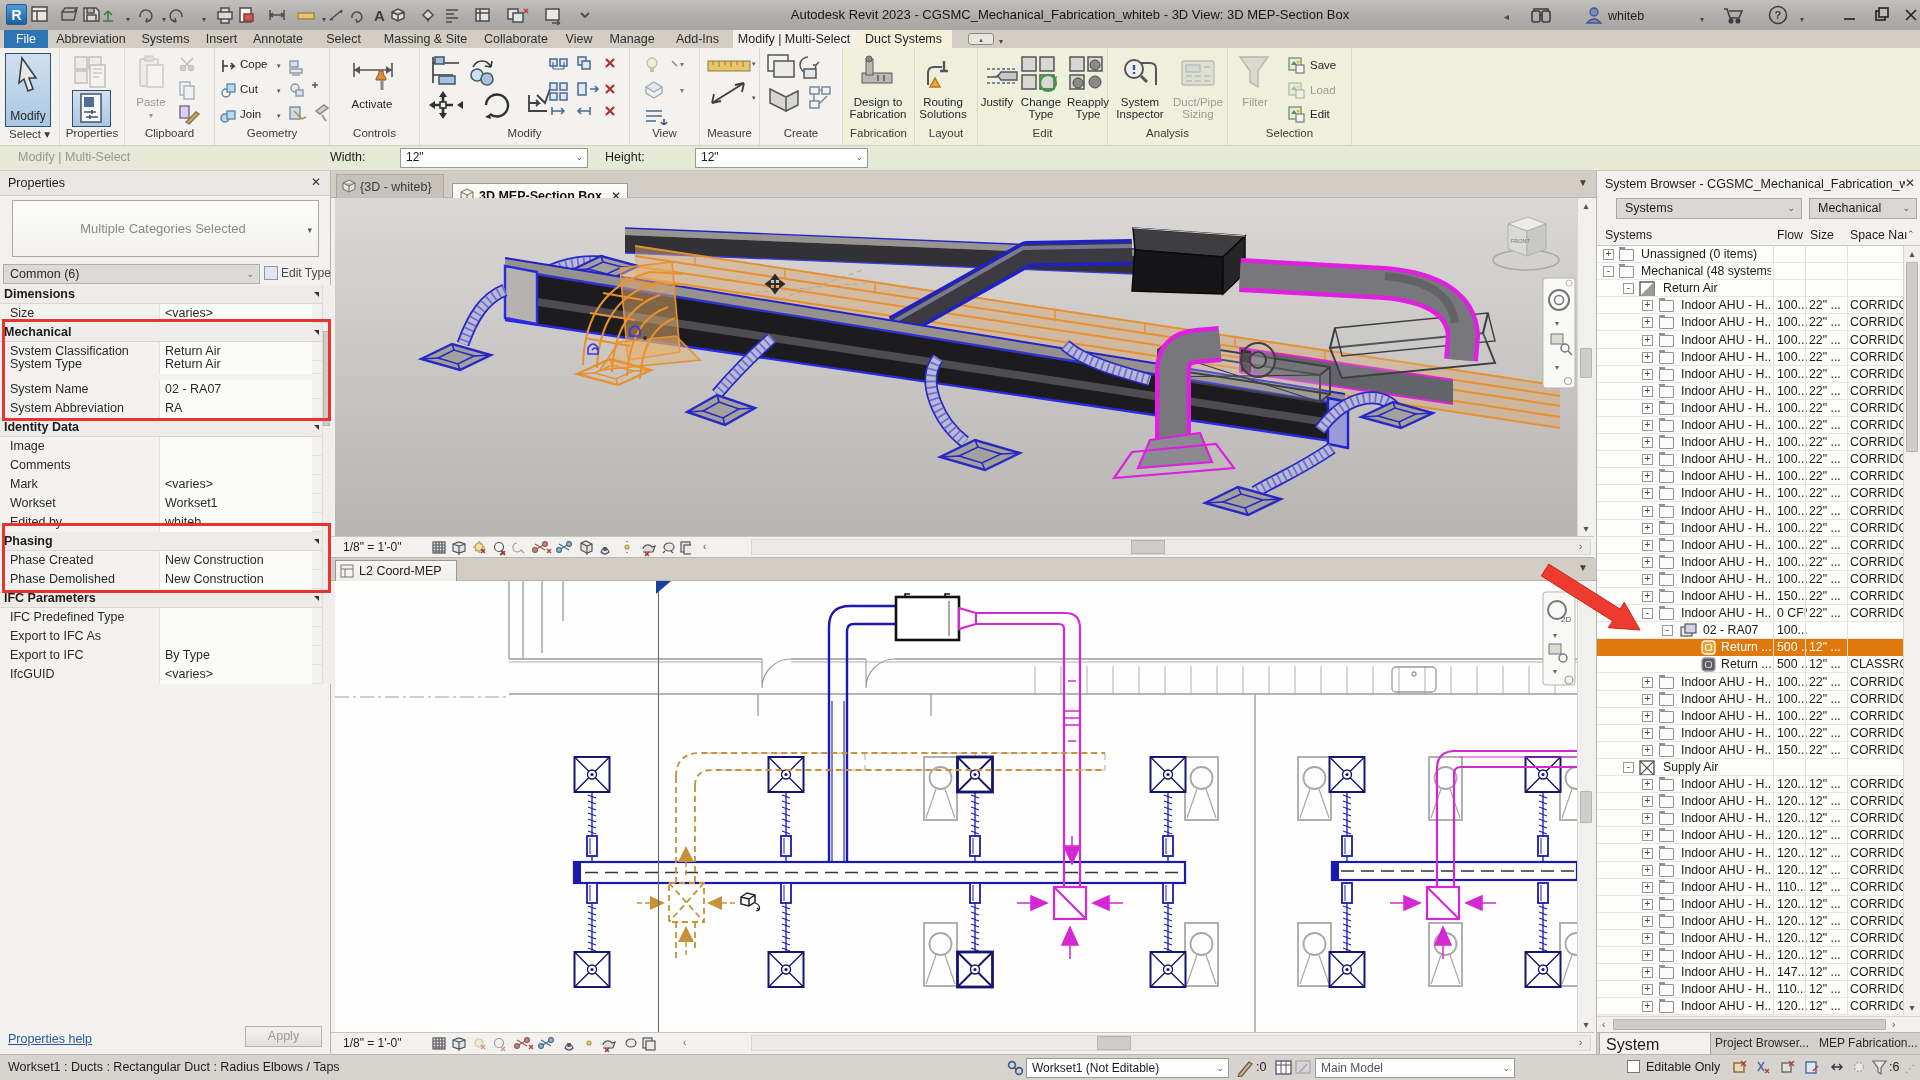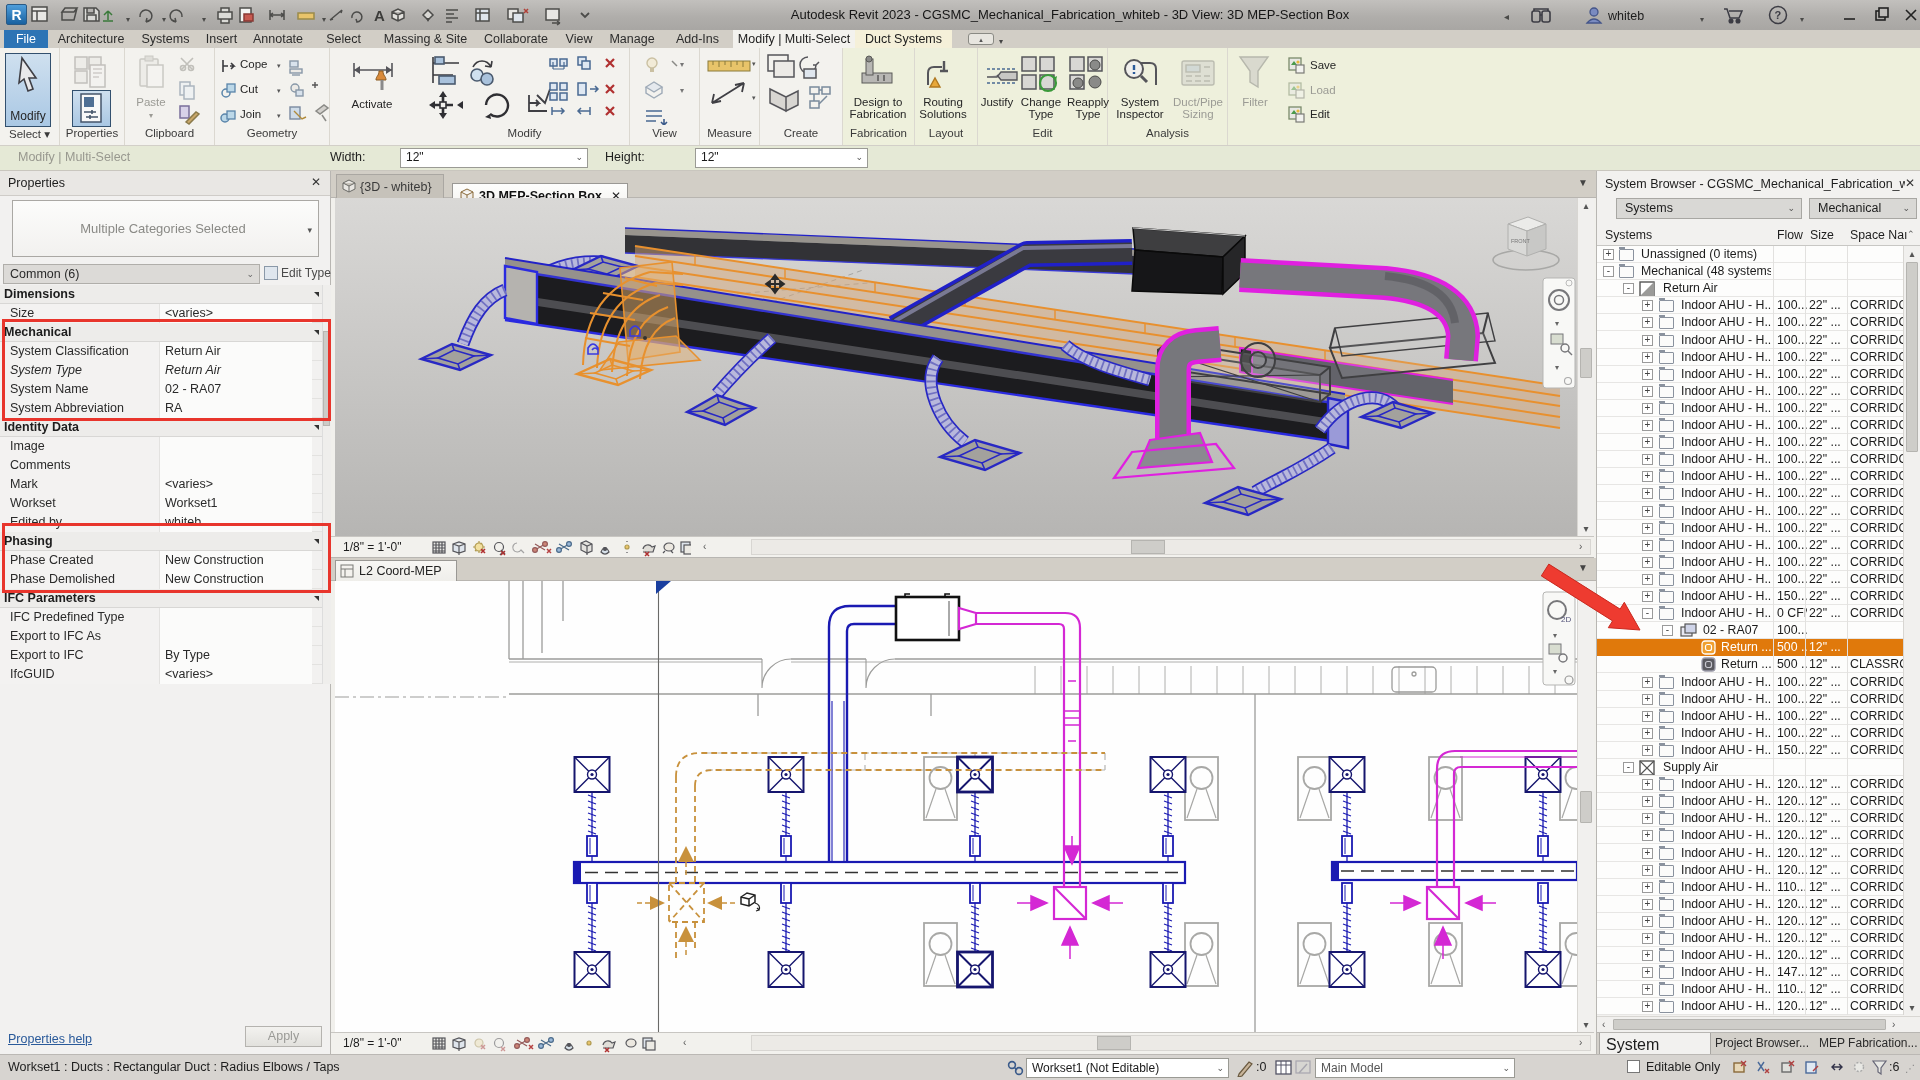--- a/index.html
+++ b/index.html
@@ -108,21 +108,21 @@
 <div class="qi" style="left:1800px;font-size:8px;top:11px;">▾</div>
 <svg class="abs" style="left:1842px;top:6px;" width="80" height="18" fill="none" stroke="#222" stroke-width="1.6">
         <path d="M2 13 h11"></path>
         <rect x="34" y="5" width="9" height="9"></rect>
         <rect x="37" y="2" width="9" height="9" fill="#bdbbb8"></rect>
         <path d="M64 4 l10 10 m0 -10 l-10 10"></path>
       </svg>
 </div>
 <div class="abs" id="tabrow">
 <div class="rtab" style="left:4px;width:44px;background:#2d74b5;color:#fff;">File</div>
-<div class="rtab" style="left:52px;width:78px;">Architecture</div>
+<div class="rtab" style="left:52px;width:78px;">Abbreviation</div>
 <div class="rtab" style="left:133px;width:65px;">Systems</div>
 <div class="rtab" style="left:198px;width:47px;">Insert</div>
 <div class="rtab" style="left:246px;width:64px;">Annotate</div>
 <div class="rtab" style="left:312px;width:63px;">Select</div>
 <div class="rtab" style="left:377px;width:97px;">Massing &amp; Site</div>
 <div class="rtab" style="left:476px;width:80px;">Collaborate</div>
 <div class="rtab" style="left:558px;width:42px;">View</div>
 <div class="rtab" style="left:602px;width:60px;">Manage</div>
 <div class="rtab" style="left:665px;width:65px;">Add-Ins</div>
 <div class="rtab" style="left:733px;width:122px;background:#f3f2ee;color:#1c1c1c;">Modify | Multi-Select</div>
@@ -137,20 +137,23 @@
       </div>
 <div class="rpanel" style="left:60px;width:65px;">
         <div class="rlabel">Properties</div>
       </div>
 <div class="rpanel" style="left:125px;width:90px;">
         <div class="rlabel">Clipboard</div>
       </div>
 <div class="rpanel" style="left:215px;width:115px;">
         <div class="rlabel">Geometry</div>
       </div>
+<div class="rpanel" style="left:330px;width:90px;">
+        <div class="rlabel">Controls</div>
+      </div>
 <div class="rpanel" style="left:420px;width:210px;">
         <div class="rlabel">Modify</div>
       </div>
 <div class="rpanel" style="left:630px;width:70px;">
         <div class="rlabel">View</div>
       </div>
 <div class="rpanel" style="left:700px;width:60px;">
         <div class="rlabel">Measure</div>
       </div>
 <div class="rpanel" style="left:760px;width:83px;">
@@ -160,20 +163,23 @@
         <div class="rlabel">Fabrication</div>
       </div>
 <div class="rpanel" style="left:915px;width:63px;">
         <div class="rlabel">Layout</div>
       </div>
 <div class="rpanel" style="left:978px;width:130px;">
         <div class="rlabel">Edit</div>
       </div>
 <div class="rpanel" style="left:1108px;width:120px;">
         <div class="rlabel">Analysis</div>
+      </div>
+<div class="rpanel" style="left:1228px;width:124px;">
+        <div class="rlabel">Selection</div>
       </div>
 </div>
 <div class="abs" style="left:5px;top:53px;width:46px;height:74px;background:linear-gradient(#cfe0ef,#aac8e4);border:1.5px solid #32506e;"></div>
 <svg class="abs" style="left:14px;top:56px;" width="30" height="40">
       <path d="M8 2 L22 22 L15 22 L19 33 L14 35 L10 23 L5 27 Z" fill="#e8e8ea" stroke="#3f3f45" stroke-width="1.6"></path>
     </svg>
 <div class="btxt" style="left:6px;top:110px;width:44px;font-size:12px;">Modify</div>
 <svg class="abs" style="left:73px;top:55px;" width="38" height="34" opacity="0.75">
       <g fill="#eceae6" stroke="#b2b0ac" stroke-width="1.5">
         <rect x="2" y="2" width="12" height="12"></rect>
@@ -445,21 +451,21 @@
 <div class="phead" style="top:114px;">Dimensions<i></i></div>
 <div class="prow" style="top:133px;">
         <div class="c1">Size</div>
         <div class="c2">&lt;varies&gt;</div>
       </div>
 <div class="phead" style="top:152px;">Mechanical<i></i></div>
 <div class="prow" style="top:171px;">
         <div class="c1">System Classification</div>
         <div class="c2">Return Air</div>
       </div>
-<div class="prow" style="top:190px;font-style:italic;">
+<div class="prow" style="top:184px;">
         <div class="c1">System Type</div>
         <div class="c2">Return Air</div>
       </div>
 <div class="prow" style="top:209px;">
         <div class="c1">System Name</div>
         <div class="c2">02 - RA07</div>
       </div>
 <div class="prow" style="top:228px;">
         <div class="c1">System Abbreviation</div>
         <div class="c2">RA</div>

